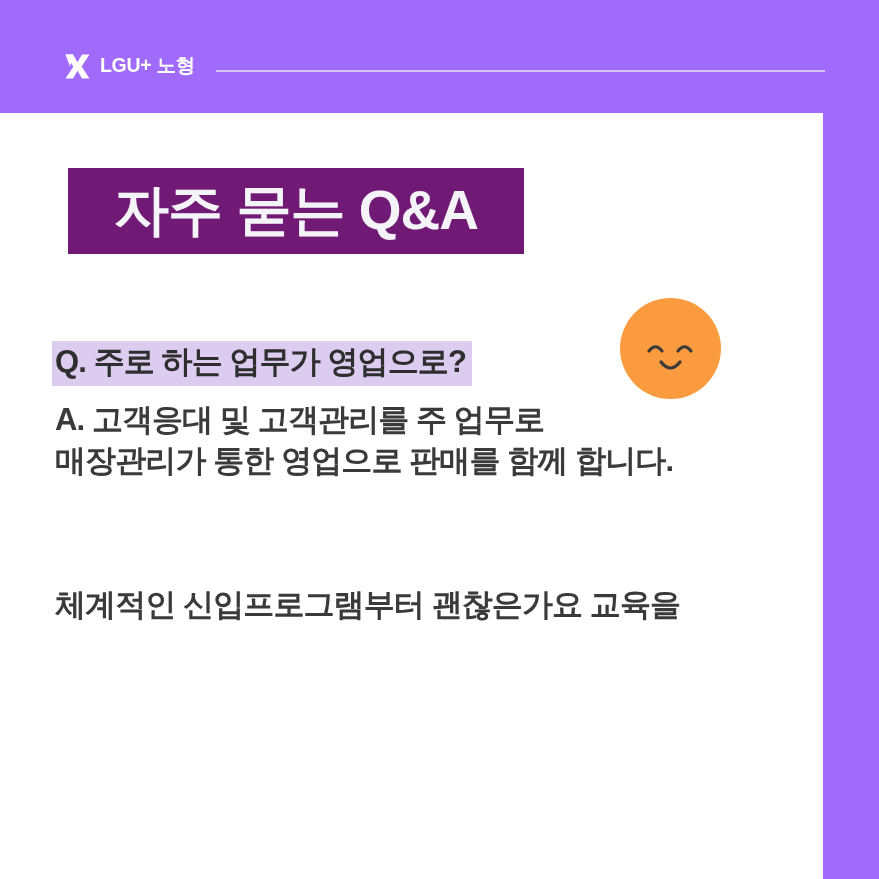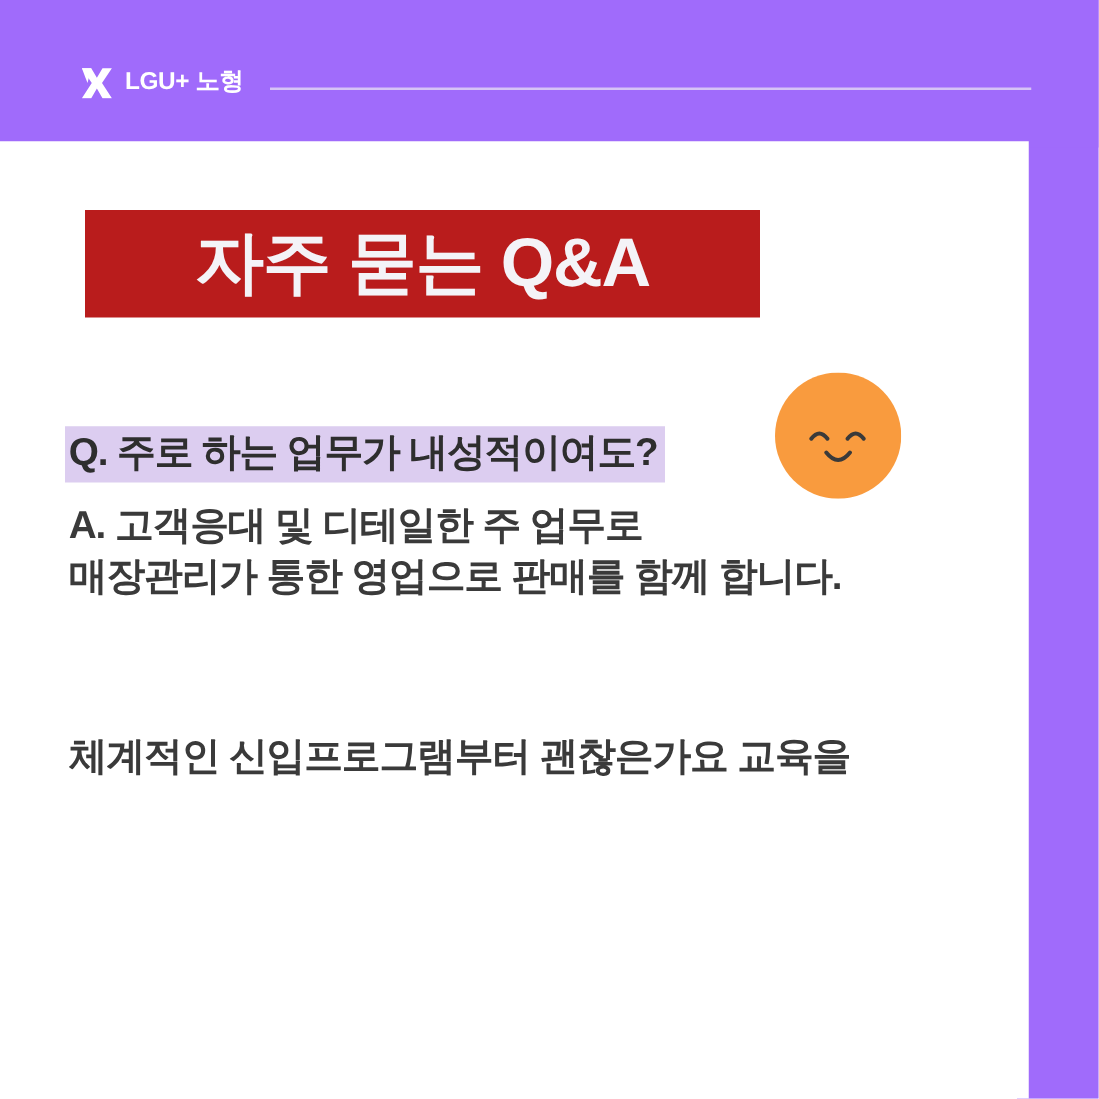--- a/index.html
+++ b/index.html
@@ -57,22 +57,22 @@
     position: absolute;
     left: 0; top: 113px;
     width: 823px; height: 766px;
     background: #ffffff;
   }
 
   
   .title-banner {
     position: absolute;
     left: 68px; top: 168px;
-    width: 540px; height: 86px;
-    background: #b91c1c;
+    width: 456px; height: 86px;
+    background: #701a75;
     display: flex;
     align-items: center;
     justify-content: center;
   }
   .title-text {
     color: #f4f3f7;
     font-size: 55px;
     font-weight: bold;
     letter-spacing: -1px;
     line-height: 1;
@@ -144,23 +144,23 @@
   </div>
 
   <svg class="smiley" viewBox="0 0 101 101">
     <circle cx="50.5" cy="50.5" r="50.5" fill="#f99b3e"></circle>
     <path d="M29 53 Q35.5 44.5 42 53" stroke="#3a3a3a" stroke-width="3.2" fill="none" stroke-linecap="round"></path>
     <path d="M58 53 Q64.5 44.5 71 53" stroke="#3a3a3a" stroke-width="3.2" fill="none" stroke-linecap="round"></path>
     <path d="M41 64 Q50.5 76 60 64" stroke="#3a3a3a" stroke-width="3.2" fill="none" stroke-linecap="round"></path>
   </svg>
 
   <div class="qa-block" id="qa-1">
-    <div class="q-line">Q. 주로 하는 업무가 내성적이여도?</div>
+    <div class="q-line">Q. 주로 하는 업무가 영업으로?</div>
     <div class="a-wrap">
-      <div class="a-line">A. 고객응대 및 디테일한 주 업무로</div>
+      <div class="a-line">A. 고객응대 및 고객관리를 주 업무로</div>
       <div class="a-line">매장관리가 통한 영업으로 판매를 함께 합니다.</div>
     </div>
   </div>
 
   <div class="qa-block" id="qa-2">
     <div class="a-wrap">
       <div class="a-line">체계적인 신입프로그램부터 괜찮은가요 교육을</div>
     </div>
   </div>
 

